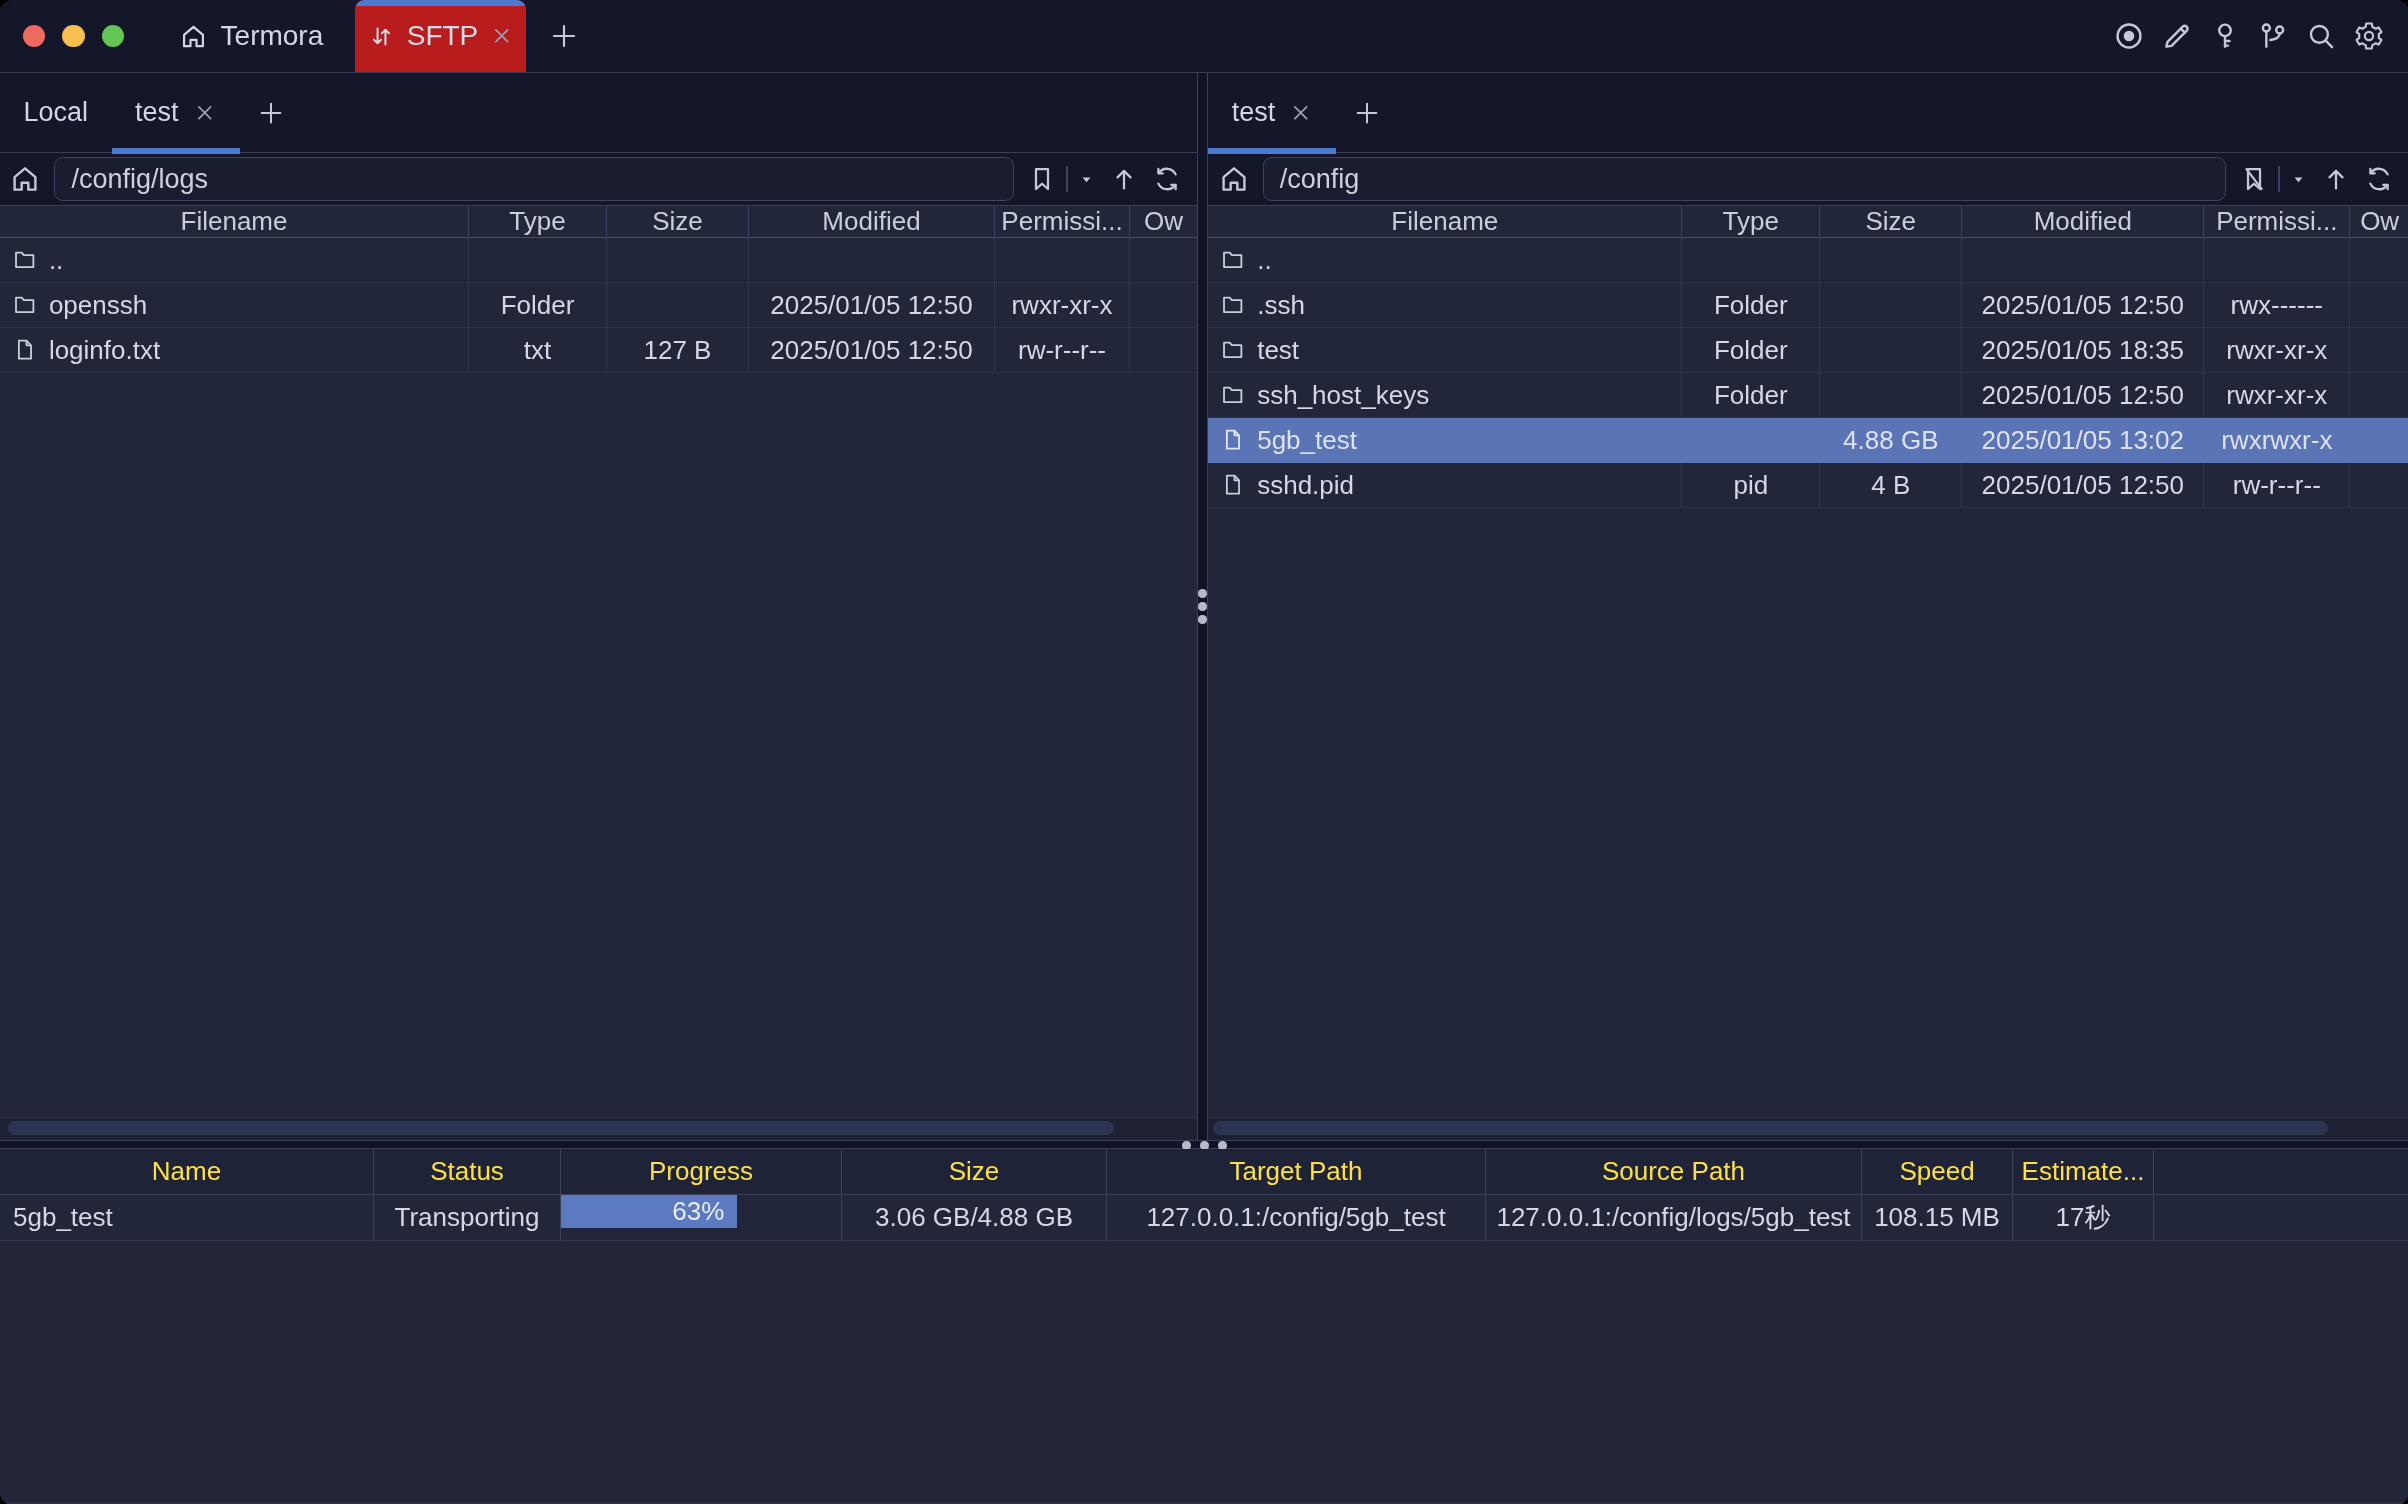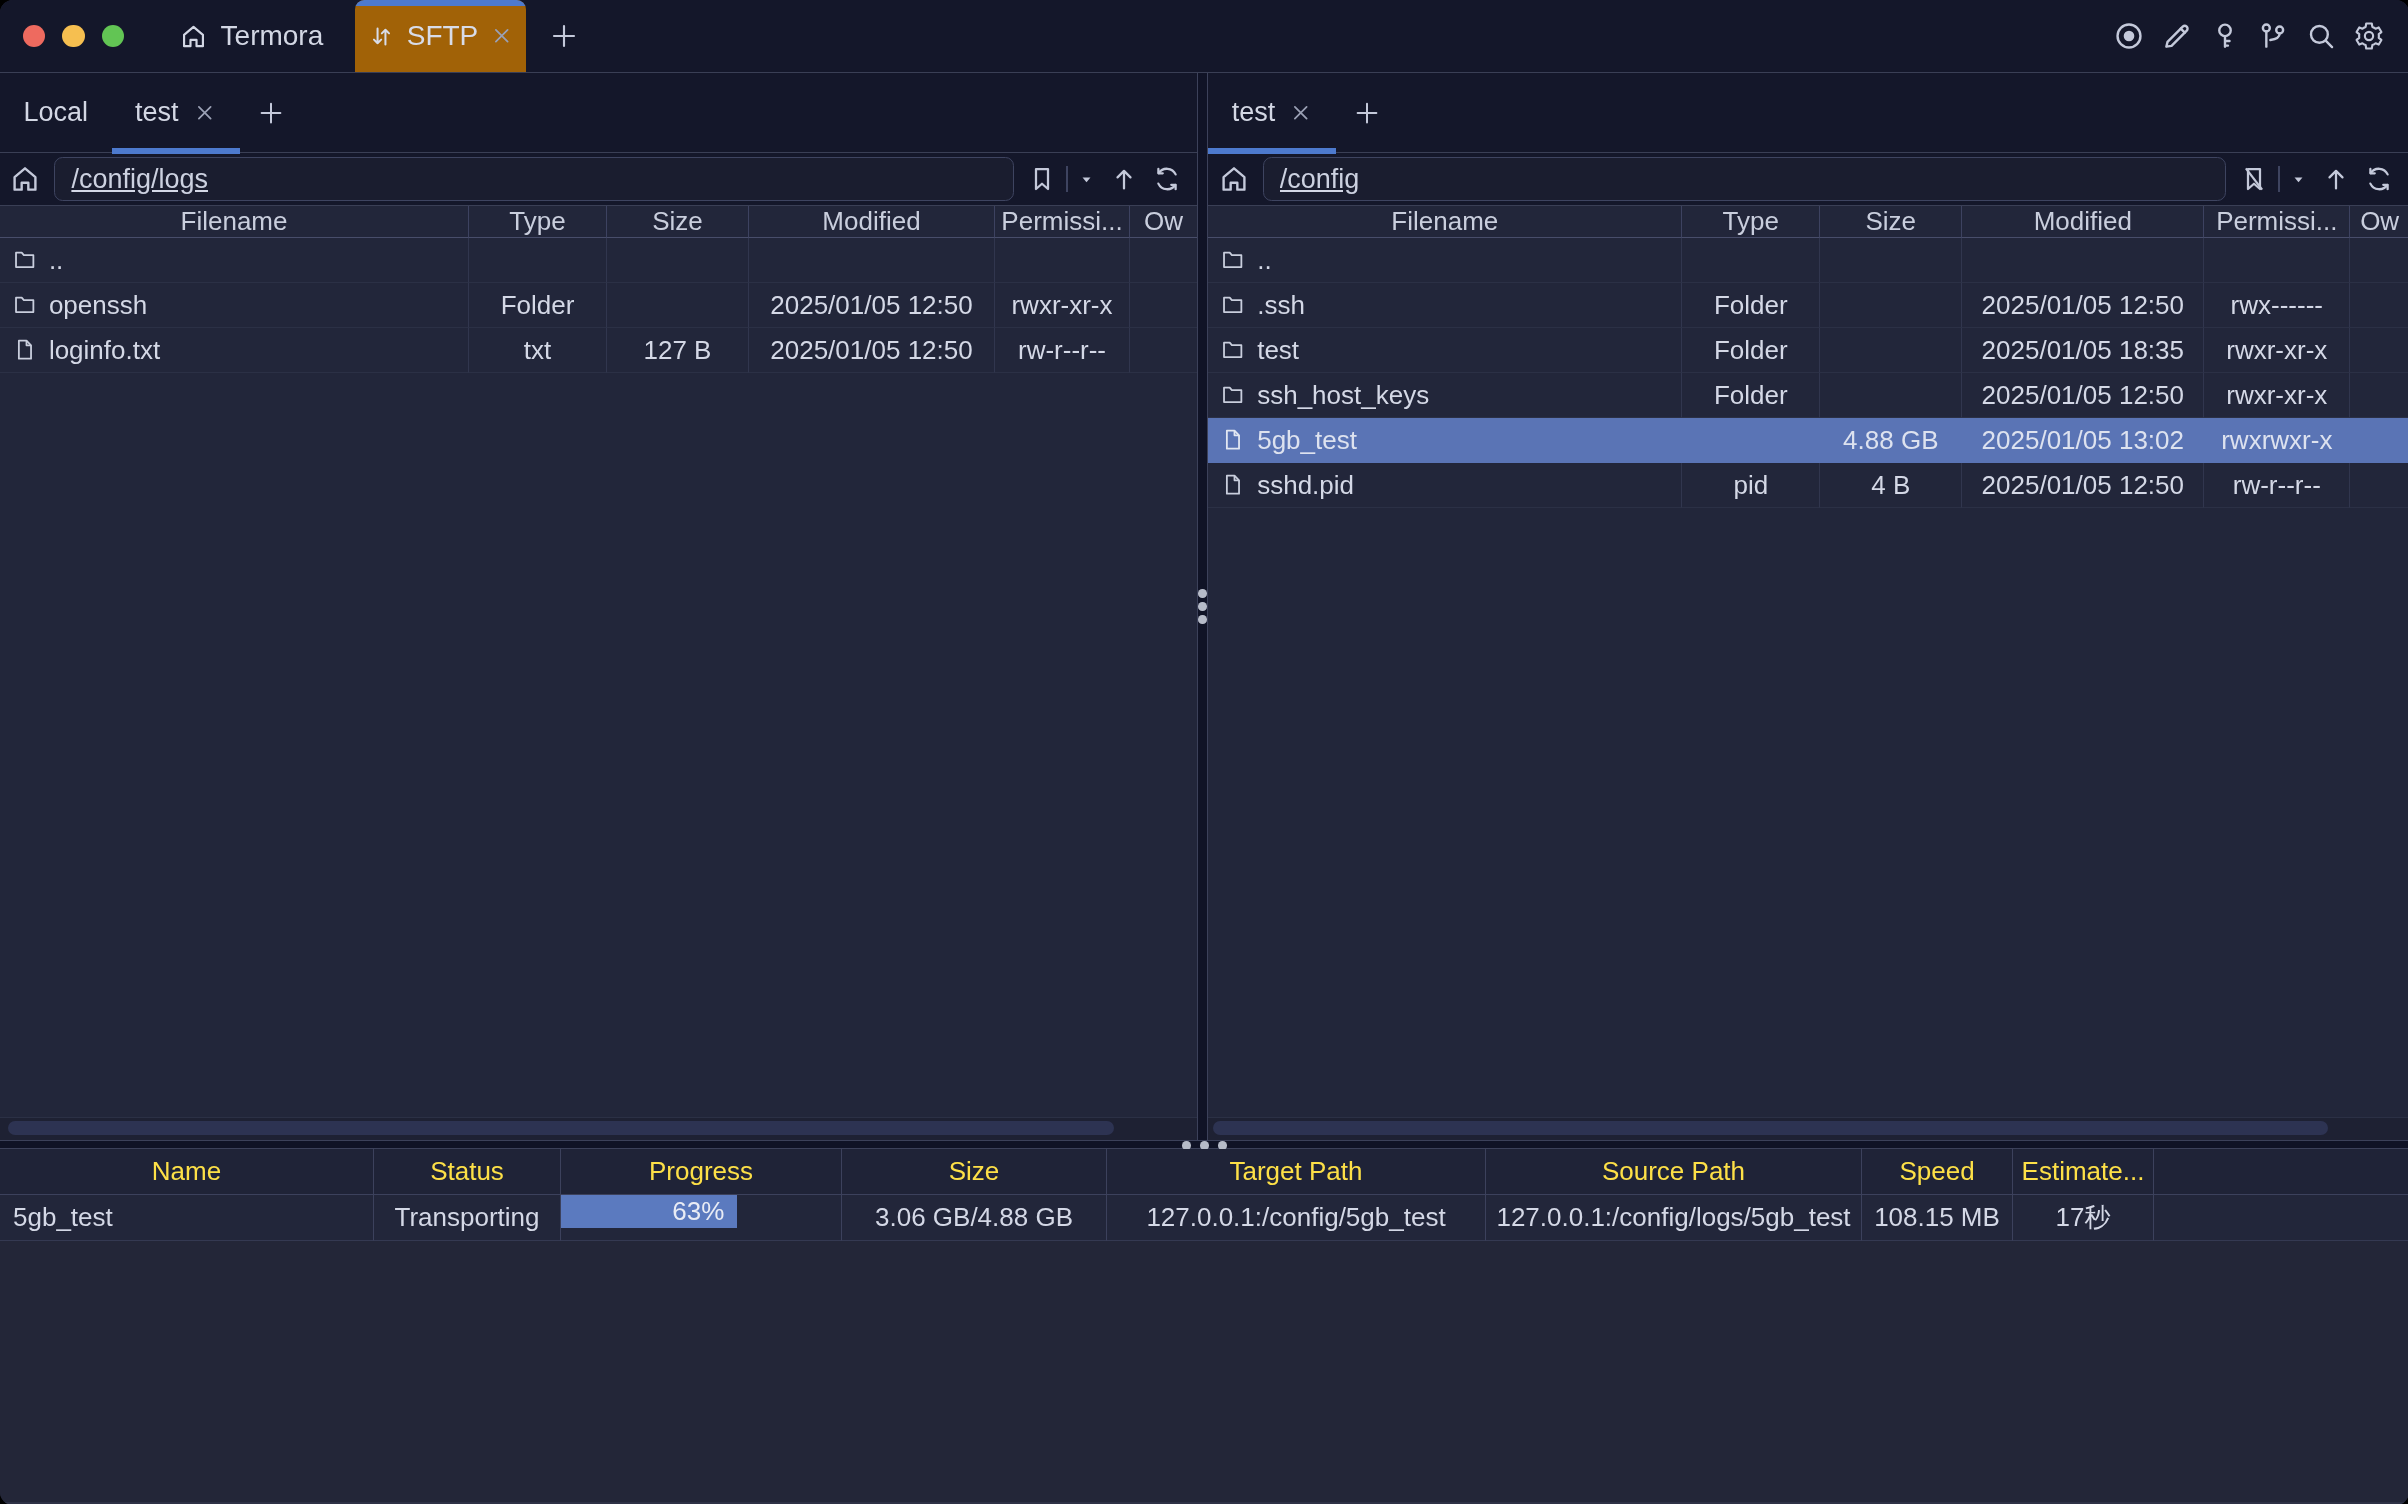--- a/index.html
+++ b/index.html
@@ -12,21 +12,21 @@
   }
 
   
   .titlebar{height:73px;flex:0 0 73px;background:#14172a;border-bottom:1.9px solid #3a3f55;
     display:flex;align-items:stretch;}
   .traffic{display:flex;align-items:center;gap:17px;margin-left:22.6px;}
   .tl{width:22.6px;height:22.6px;border-radius:50%;display:inline-block;}
   .tl.red{background:#ee6a5f;} .tl.yellow{background:#f6bf50;} .tl.green{background:#62c554;}
   .home-tab{margin-left:55px;display:flex;align-items:center;gap:12.2px;font-size:28px;color:#d3d7e4;}
   .main-tab{margin-left:32px;width:171px;position:relative;display:flex;align-items:center;
-    justify-content:center;gap:12.2px;background:#a16207;font-size:28px;color:#d8dce8;
+    justify-content:center;gap:12.2px;background:#b91c1c;font-size:28px;color:#d8dce8;
     border-radius:9.4px 9.4px 0 0;overflow:hidden;}
   .main-tab::before{content:"";position:absolute;top:0;left:0;right:0;height:5.6px;background:#4d7ace;}
   .tb-add{width:75px;display:flex;align-items:center;justify-content:center;color:#c4c9da;}
   .titlebar-actions{margin-left:auto;margin-right:24.5px;display:flex;align-items:center;gap:16px;}
   .tb-action{width:32px;height:32px;color:#c4c9da;display:flex;align-items:center;justify-content:center;}
   .ic{display:block;}
 
   
   .main{height:1067px;flex:0 0 1067px;display:flex;align-items:stretch;}
   .pane{display:flex;flex-direction:column;min-width:0;}
@@ -40,21 +40,21 @@
   .pane-tabs{height:80px;flex:0 0 80px;background:#14172a;border-bottom:1.9px solid #3a3f55;
     display:flex;align-items:stretch;}
   .ptab{padding:0 23.5px;display:flex;align-items:center;gap:14px;font-size:27px;color:#d3d7e4;
     position:relative;white-space:nowrap;}
   .ptab .tclose{width:23.5px;height:23.5px;color:#9aa0b4;}
   .ptab.active::after{content:"";position:absolute;left:0;right:0;bottom:-1.9px;height:5.6px;background:#4d7ace;}
   .ptab-add{width:62px;display:flex;align-items:center;justify-content:center;color:#c4c9da;background:none;border:none;}
 
   
   .pathbar{height:52px;flex:0 0 52px;background:#14172a;display:flex;align-items:center;
-    padding:0 15px 0 9.4px;gap:13px;text-decoration:underline;}
+    padding:0 15px 0 9.4px;gap:13px;}
   .home-btn{width:32px;height:32px;color:#c4c9da;flex:0 0 auto;}
   .path-input{flex:1;min-width:0;height:44px;background:#1a1d2f;border:1.9px solid #3e4460;border-radius:8.5px;
     color:#ccd1e0;font-size:27px;padding:0 16px;outline:none;font-family:inherit;}
   .tool-btn{width:30px;height:30px;color:#c4c9da;flex:0 0 auto;}
   .tool-sep{width:1.9px;height:26px;background:#3e4460;flex:0 0 auto;margin:0 -3.8px;}
   .caret-btn{width:19px;height:19px;color:#c4c9da;flex:0 0 auto;}
 
   
   .ftable{flex:1;display:flex;flex-direction:column;background:#22263a;border-top:1.9px solid #3a3f55;overflow:hidden;}
   .fhead,.frow{display:grid;flex:0 0 auto;}

